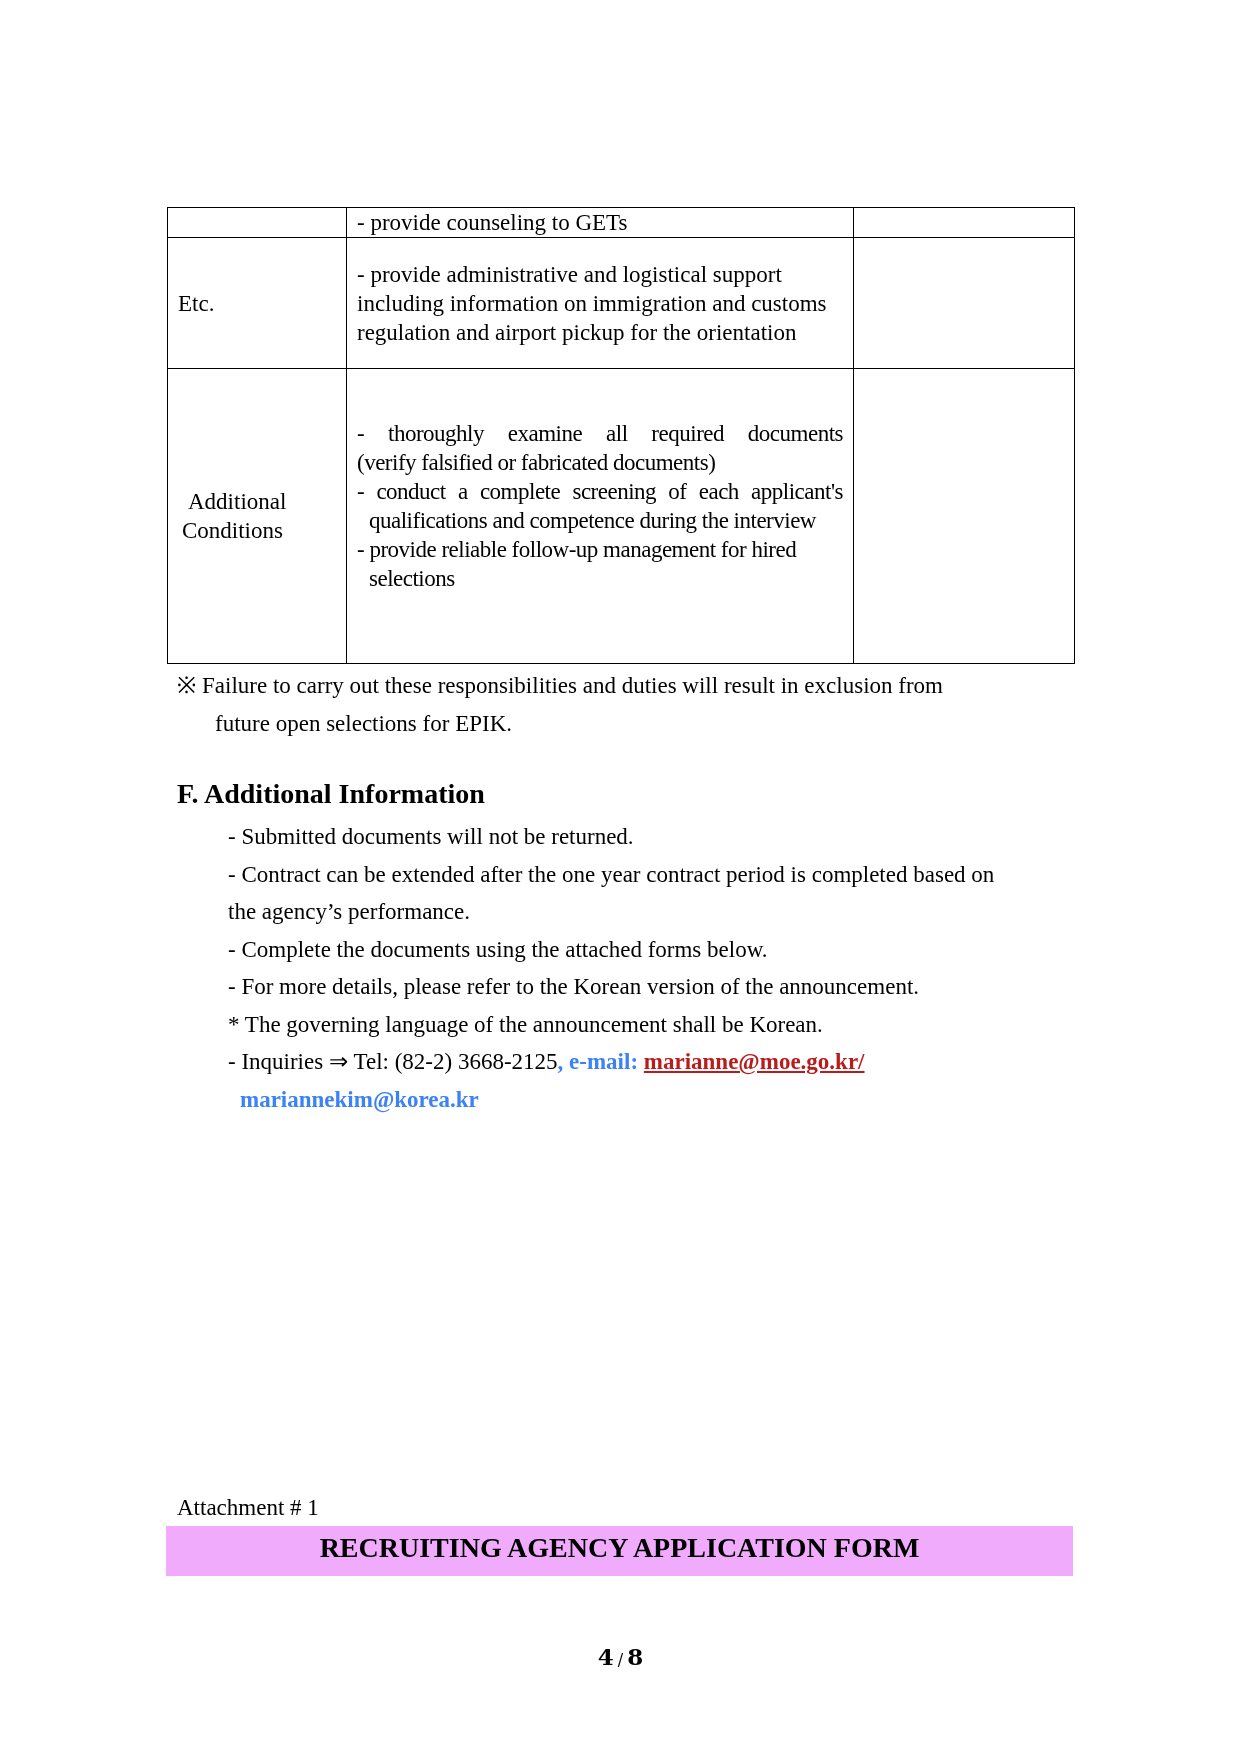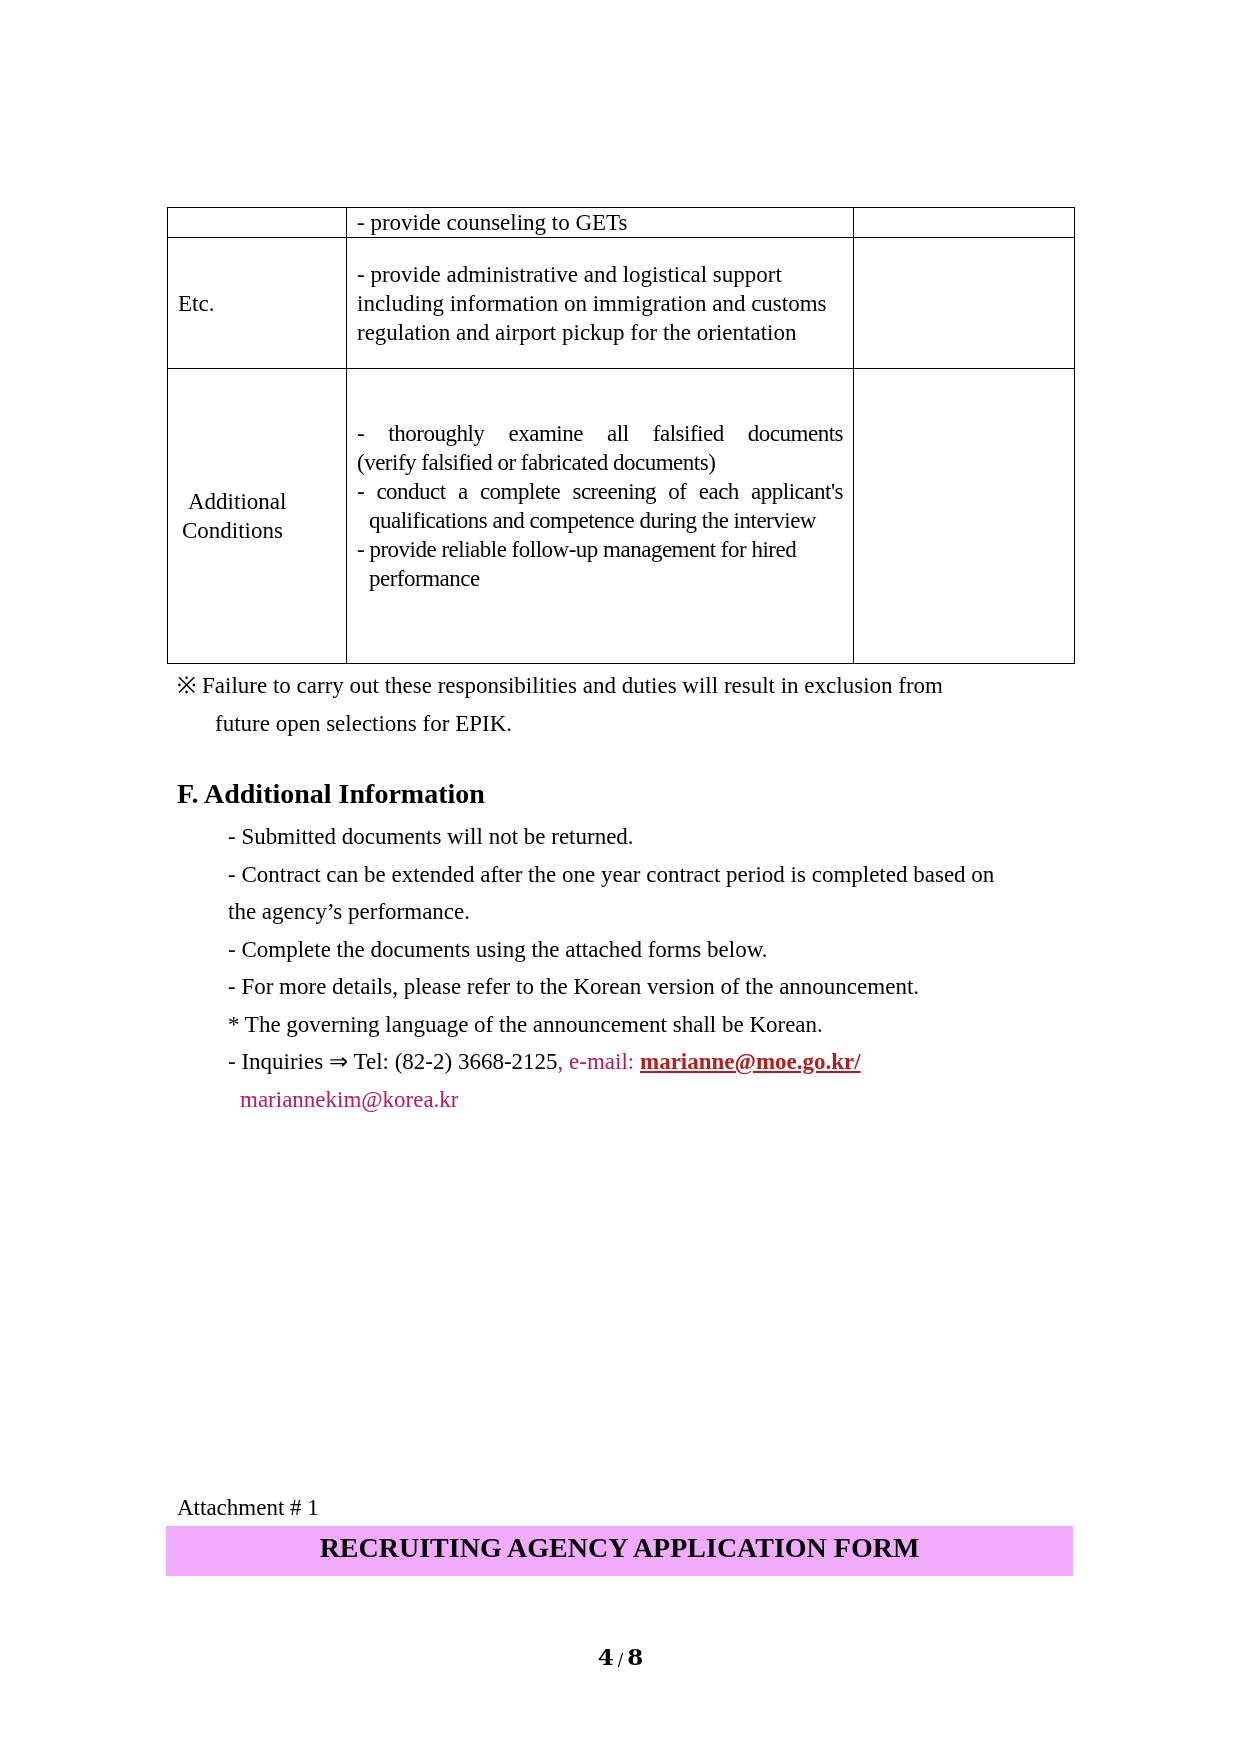--- a/index.html
+++ b/index.html
@@ -22,21 +22,21 @@
     .cond-line { text-align: justify; text-align-last: left; }
     .cond-line.justified-last { text-align-last: justify; }
     .cond-hang { padding-left: 12px; }
 
     .note { left: 177px; top: 667px; font-size: 23px; line-height: 38px; width: 900px; }
     .note .cont { padding-left: 38px; }
 
     .sec-head { left: 177px; top: 778px; font-size: 28px; font-weight: bold; }
     .info { left: 228px; width: 860px; font-size: 23px; line-height: 37.5px; top: 818px; }
     .info div { white-space: nowrap; }
-    .blue { color: #be185d; font-weight: normal; }
+    .blue { color: #3b82f6; font-weight: bold; }
     .link { color: #b91c1c; font-weight: bold; text-decoration: underline; }
     .email2 { padding-left: 12px; }
 
     .attach { left: 177px; top: 1495px; font-size: 23px; }
     .banner { left: 166px; top: 1526px; width: 907px; height: 50px; background: #f0abfc;
               display: flex; align-items: flex-start; justify-content: center; }
     .banner span { font-size: 28px; font-weight: bold; margin-top: 6px; }
     .pagenum { left: 0; width: 1241px; top: 1598px; text-align: center;
                font-family: "DejaVu Serif", serif; font-weight: bold; font-size: 23px; margin-top: 45px; }
     .pagenum .sep { font-weight: normal; font-size: 16px; margin: 0 4px; }
@@ -60,26 +60,26 @@
     <td class="cell-label">Etc.</td>
     <td class="cell-body">- provide administrative and logistical support including information on immigration and customs regulation and airport pickup for the orientation</td>
     <td></td>
   </tr>
   <tr style="height:295px;">
     <td class="cell-label indent">
       <div style="padding-left:6px;">Additional</div>
       <div>Conditions</div>
     </td>
     <td class="cell-body cond-body" style="padding-bottom:20px !important;">
-      <div class="cond-line justified-last" style="word-spacing:8px;">-  thoroughly  examine  all  falsified  documents</div>
+      <div class="cond-line justified-last" style="word-spacing:8px;">-  thoroughly  examine  all  required  documents</div>
       <div class="cond-line">(verify falsified or fabricated documents)</div>
       <div class="cond-line justified-last">- conduct a complete screening of each applicant's</div>
       <div class="cond-line cond-hang">qualifications and competence during the interview</div>
       <div class="cond-line">- provide reliable follow-up management for hired</div>
-      <div class="cond-line cond-hang">performance</div>
+      <div class="cond-line cond-hang">selections</div>
     </td>
     <td></td>
   </tr>
 </tbody>
   </table>
 
 <div class="abs note">
   <div>
     <span>※</span>
     <span>Failure to carry out these responsibilities and duties will result in exclusion from</span>

